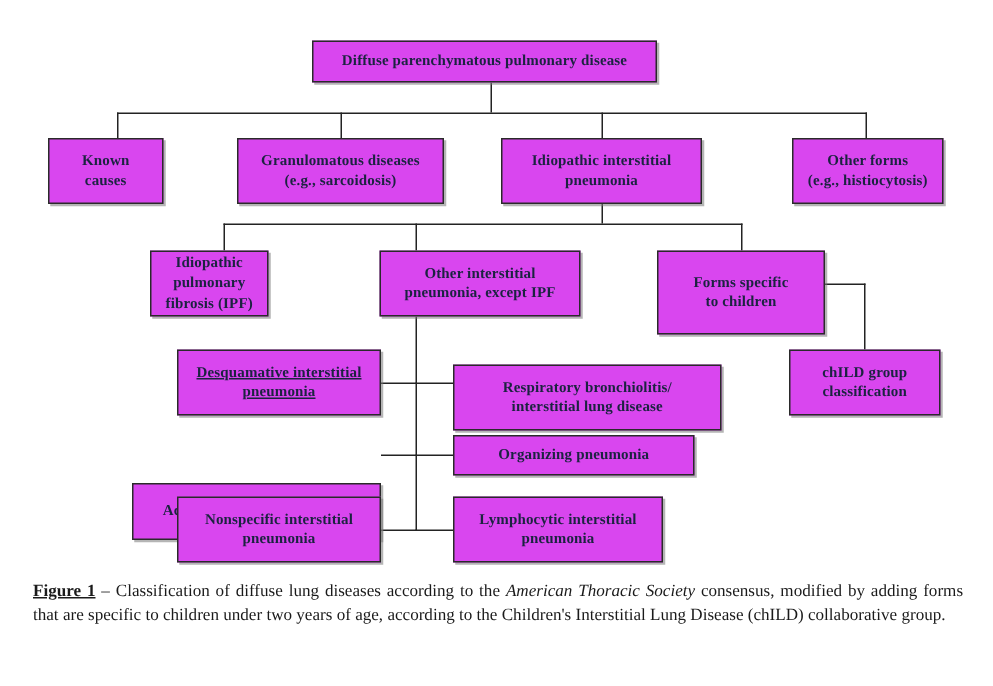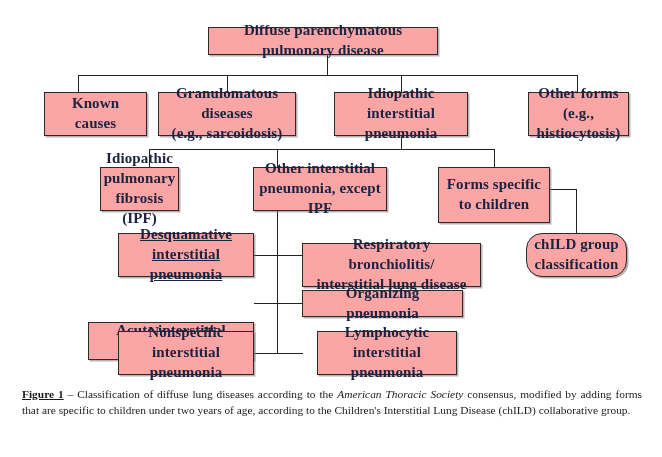--- a/index.html
+++ b/index.html
@@ -20,30 +20,30 @@
     position: absolute;
     left: 0; top: 0;
     width: 662px;
     height: 457px;
   }
 
   
   .node {
     position: absolute;
     box-sizing: border-box;
-    background: #fca5a5;
+    background: #d946ef;
     border: 1px solid #2a2a2a;
     box-shadow: 1.5px 1.5px 0 rgba(120,120,120,0.55);
     display: flex;
     align-items: center;
     justify-content: center;
     text-align: center;
     font-family: "Liberation Serif", serif;
     font-weight: bold;
-    font-size: 15px;
+    font-size: 10px;
     line-height: 1.32;
     color: #1b2340;
     letter-spacing: 0.1px;
     padding: 2px 5px;
     white-space: pre-line;
     z-index: 2;
   }
 
   
   .conn {
@@ -84,21 +84,21 @@
 
   <div class="conn v" style="left:327px; top:55px; width:1px; height:20px;"></div>
 
   <div class="conn h" style="left:78px; top:75px; width:500px; height:1px;"></div>
 
   <div class="conn v" style="left:78px; top:75px; width:1px; height:17px;"></div>
   <div class="conn v" style="left:227px; top:75px; width:1px; height:17px;"></div>
   <div class="conn v" style="left:401px; top:75px; width:1px; height:17px;"></div>
   <div class="conn v" style="left:577px; top:75px; width:1px; height:17px;"></div>
 
-  <div class="node" style="left:44px; top:92px; width:103px; height:44px;">Known
+  <div class="node" style="left:32px; top:92px; width:77px; height:44px;">Known
 causes</div>
 
   <div class="node" style="left:158px; top:92px; width:138px; height:44px;">Granulomatous diseases
 (e.g., sarcoidosis)</div>
 
   <div class="node" style="left:334px; top:92px; width:134px; height:44px;">Idiopathic interstitial
 pneumonia</div>
 
   <div class="node" style="left:528px; top:92px; width:101px; height:44px;">Other forms
 (e.g., histiocytosis)</div>
@@ -114,21 +114,21 @@
 
   <div class="node" style="left:253px; top:167px; width:134px; height:44px;text-align:center;">Other interstitial
 pneumonia, except IPF</div>
 
   <div class="node" style="left:438px; top:167px; width:112px; height:56px;">Forms specific
 to children</div>
 
   <div class="conn h" style="left:550px; top:189px; width:27px; height:1px;"></div>
   <div class="conn v" style="left:576px; top:189px; width:1px; height:44px;"></div>
 
-  <div class="node" style="left:526px; top:233px; width:101px; height:44px;border-radius:16px;">chILD group
+  <div class="node" style="left:526px; top:233px; width:101px; height:44px;">chILD group
 classification</div>
 
   <div class="conn v" style="left:277px; top:211px; width:1px; height:143px;"></div>
 
   <div class="node" style="left:118px; top:233px; width:136px; height:44px;text-decoration:underline;">Desquamative interstitial
 pneumonia</div>
 
   <div class="node" style="left:302px; top:243px; width:179px; height:44px;">Respiratory bronchiolitis/
 interstitial lung disease</div>
 
@@ -138,21 +138,21 @@
   <div class="node" style="left:88px; top:290px; width:166px; height:38px;margin-top:32px;">Acute interstitial pneumonia</div>
 
   <div class="node" style="left:302px; top:290px; width:161px; height:27px;">Organizing pneumonia</div>
 
   <div class="conn h" style="left:254px; top:303px; width:24px; height:1px;"></div>
   <div class="conn h" style="left:277px; top:303px; width:26px; height:1px;"></div>
 
   <div class="node" style="left:118px; top:331px; width:136px; height:44px;">Nonspecific interstitial
 pneumonia</div>
 
-  <div class="node" style="left:302px; top:331px; width:140px; height:44px;margin-left:15px;">Lymphocytic interstitial
+  <div class="node" style="left:302px; top:331px; width:140px; height:44px;">Lymphocytic interstitial
 pneumonia</div>
 
   <div class="conn h" style="left:254px; top:353px; width:24px; height:1px;"></div>
   <div class="conn h" style="left:277px; top:353px; width:26px; height:1px;"></div>
 
   <div id="caption"><span class="fig-label">Figure 1</span><span> – </span><span>Classification of diffuse lung diseases according to the </span><span class="ital">American Thoracic Society</span><span> consensus, modified by adding forms that are specific to children under two years of age, according to the Children's Interstitial Lung Disease (chILD) collaborative group.</span></div>
 
 </div>
 
 </body></html>

